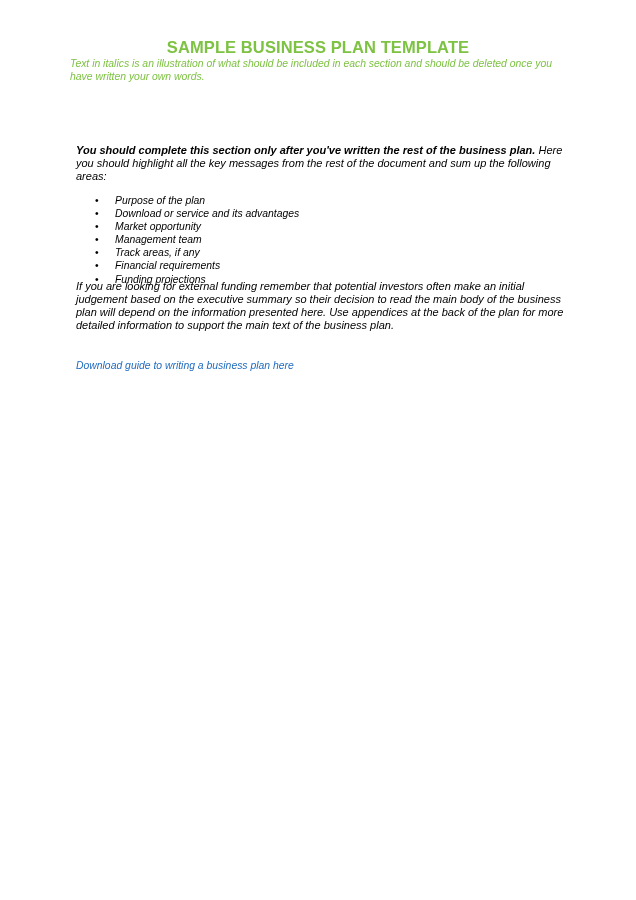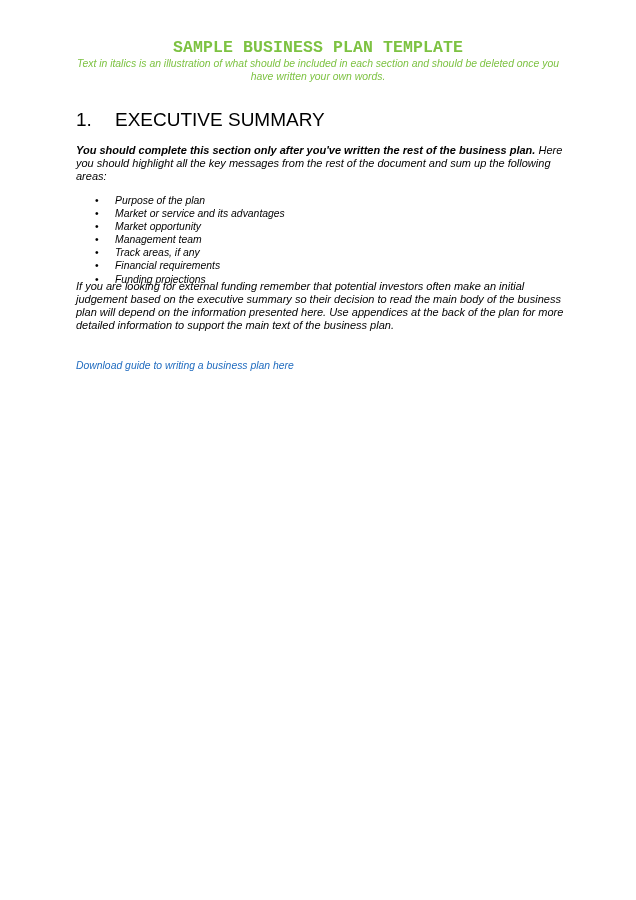--- a/index.html
+++ b/index.html
@@ -23,27 +23,26 @@
     }
     .doc-title {
       position: absolute;
       left: 0; right: 0;
       top: 38px;
       text-align: center;
       font-weight: bold;
       font-size: 16.5px;
       color: #7dc242;
       letter-spacing: 0.1px;
-      font-family: Liberation Mono, monospace;
     }
     .doc-subtitle {
       position: absolute;
       left: 70px; right: 70px;
       top: 58px;
-      text-align: center;
+      text-align: left;
       font-style: italic;
       font-size: 10.4px;
       line-height: 12.6px;
       color: #7dc242;
     }
     .section-heading {
       position: absolute;
       left: 76px;
       top: 109px;
       font-size: 19px;
@@ -104,31 +103,28 @@
       cursor: pointer;
     }
   </style>
 </head>
 <body>
 
 <div class="page">
   <div class="doc-title">SAMPLE BUSINESS PLAN TEMPLATE</div>
   <div class="doc-subtitle">Text in italics is an illustration of what should be included in each section and should be deleted once you have written your own words.</div>
 
-  <div class="section-heading">
-    <span class="num">1.</span><span>EXECUTIVE SUMMARY</span>
-  </div>
 
   <div class="intro">
     <b>You should complete this section only after you've written the rest of the business plan.</b><span> Here you should highlight all the key messages from the rest of the document and sum up the following areas:</span>
   </div>
 
   <ul class="bullets">
     <li><span class="dot">•</span><span>Purpose of the plan</span></li>
-    <li><span class="dot">•</span><span>Market or service and its advantages</span></li>
+    <li><span class="dot">•</span><span>Download or service and its advantages</span></li>
     <li><span class="dot">•</span><span>Market opportunity</span></li>
     <li><span class="dot">•</span><span>Management team</span></li>
     <li><span class="dot">•</span><span>Track areas, if any</span></li>
     <li><span class="dot">•</span><span>Financial requirements</span></li>
     <li><span class="dot">•</span><span>Funding projections</span></li>
   </ul>
 
   <div class="para2">If you are looking for external funding remember that potential investors often make an initial judgement based on the executive summary so their decision to read the main body of the business plan will depend on the information presented here. Use appendices at the back of the plan for more detailed information to support the main text of the business plan.</div>
 
   <a class="link">Download guide to writing a business plan here</a>

